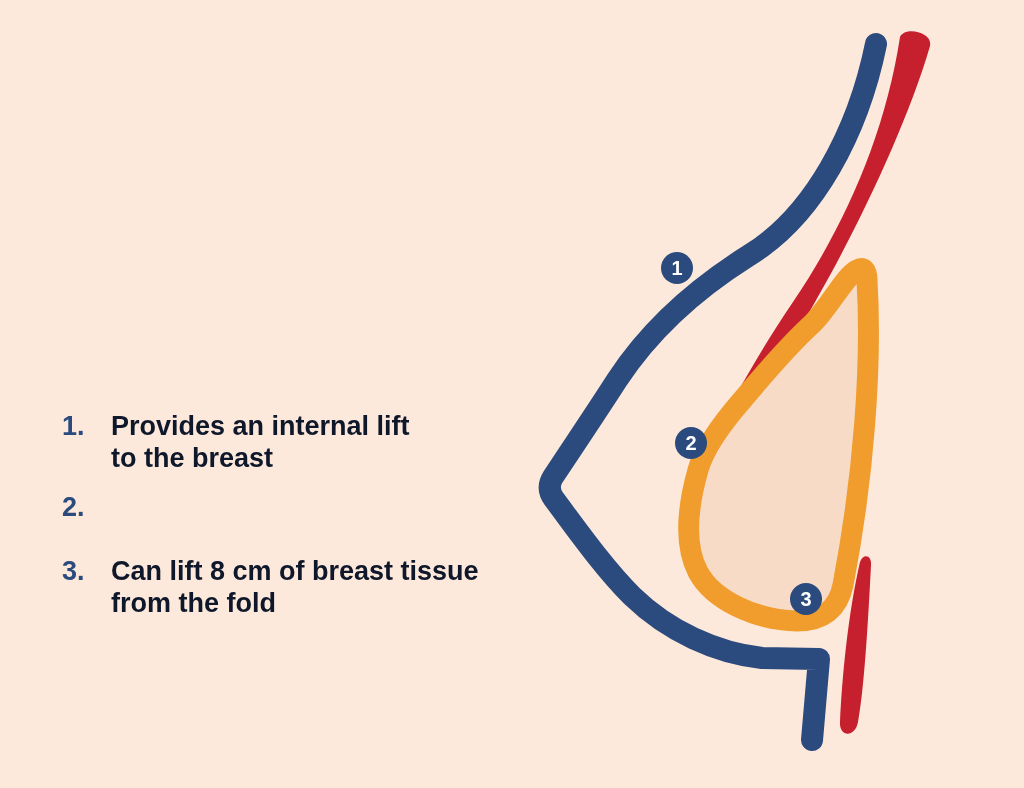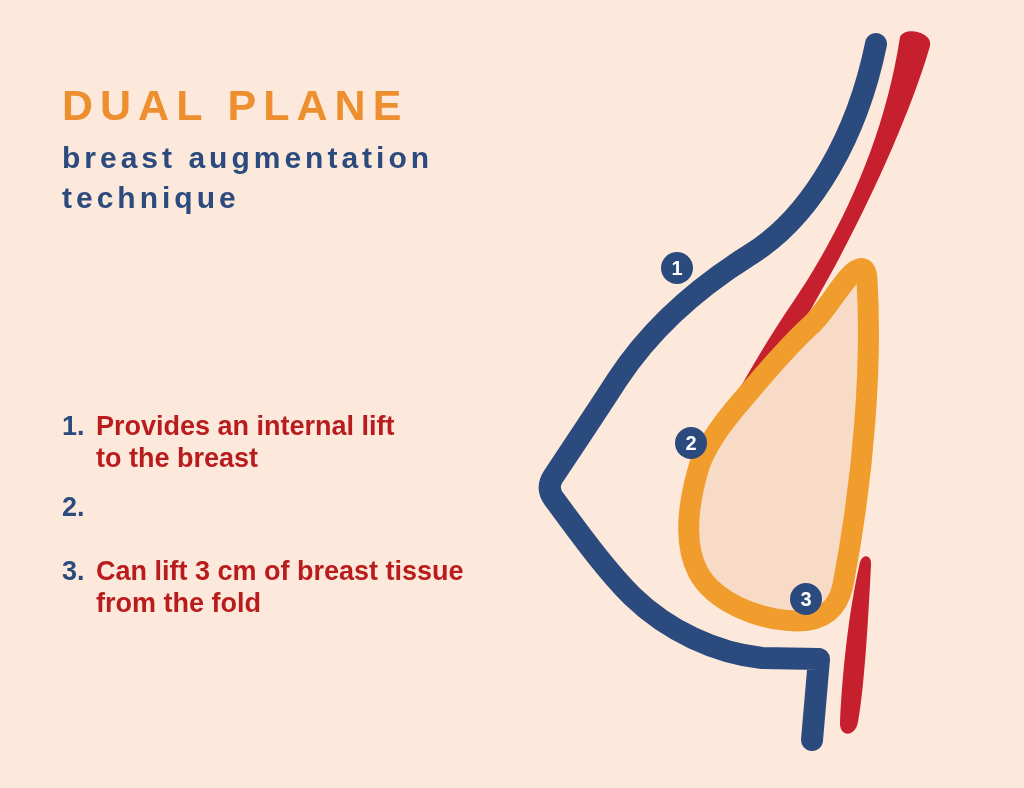--- a/index.html
+++ b/index.html
@@ -55,22 +55,23 @@
     align-items: flex-start;
   }
   .note-item.gap-a { margin-bottom: 17px; }
   .note-item.gap-b { margin-bottom: 32px; }
   .note-num {
     color: #2b4a7d;
     width: 34px;
     flex: 0 0 34px;
   }
   .note-text {
-    color: #b91c1c;
+    color: #0f172a;
     white-space: pre-line;
+    margin-left: 15px;
   }
   
   .diagram {
     position: absolute;
     left: 0;
     top: 0;
     width: 1024px;
     height: 788px;
   }
   .marker-label {
@@ -78,38 +79,33 @@
     font-size: 20px;
     font-weight: bold;
     fill: #ffffff;
   }
 </style>
 </head>
 <body>
 
 <div class="stage">
 
-  <div class="header">
-    <h1 class="title">DUAL PLANE</h1>
-    <div class="subtitle">breast augmentation
-technique</div>
-  </div>
 
   <ol class="notes">
     <li class="note-item gap-a">
       <span class="note-num">1.</span>
       <span class="note-text">Provides an internal lift
 to the breast</span>
     </li>
     <li class="note-item gap-b">
       <span class="note-num">2.</span>
     </li>
     <li class="note-item">
       <span class="note-num">3.</span>
-      <span class="note-text">Can lift 3 cm of breast tissue
+      <span class="note-text">Can lift 8 cm of breast tissue
 from the fold</span>
     </li>
   </ol>
 
   <svg class="diagram" viewBox="0 0 1024 788">
 
     <path fill="#c6202e" d="M 900 37
              C 885 135, 845 225, 793 302
              C 760 350, 726 412, 699 463
              L 701 468

